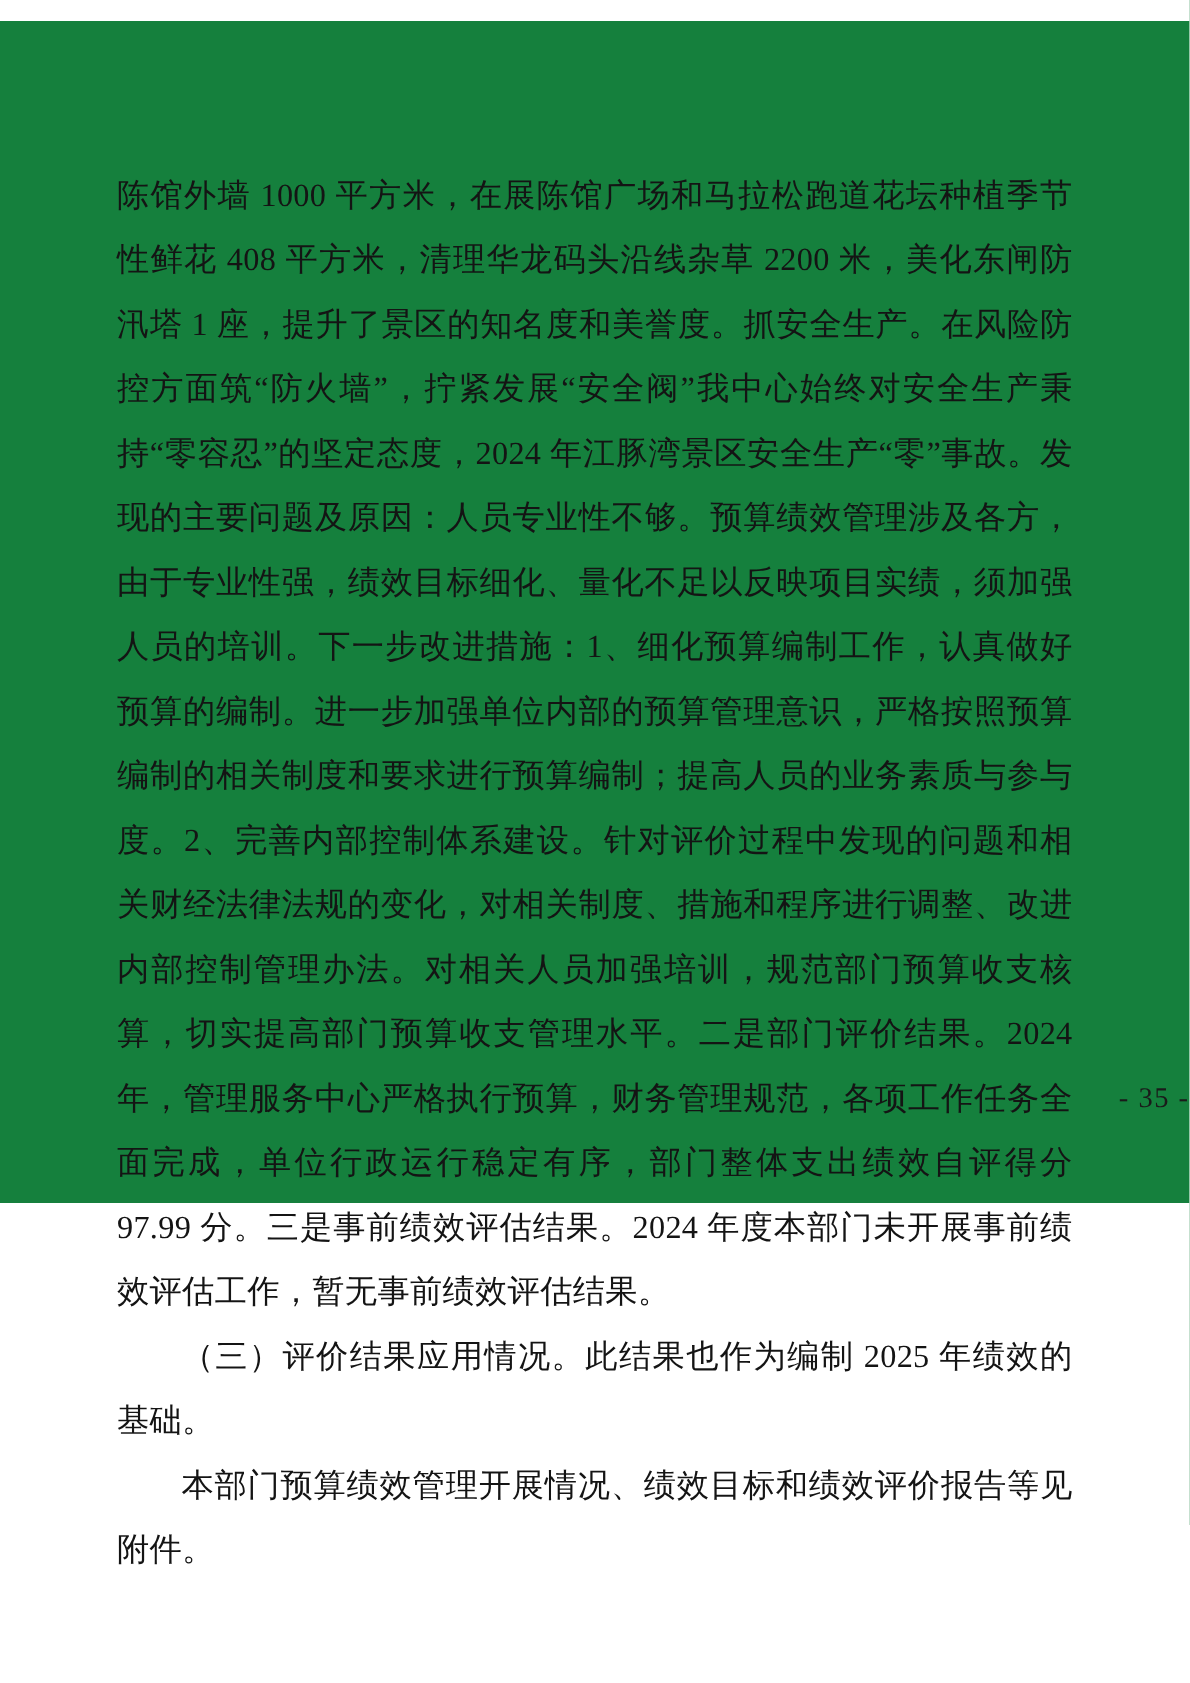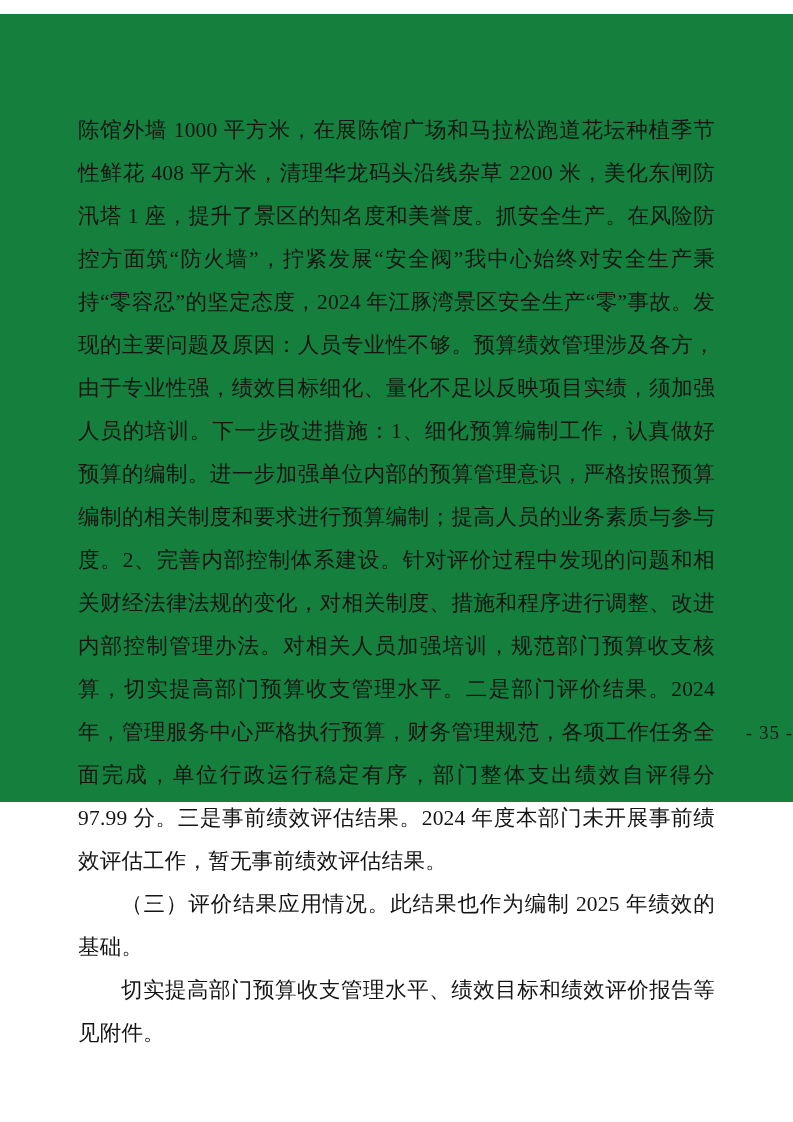--- a/index.html
+++ b/index.html
@@ -58,16 +58,16 @@
     margin-left: 26px;
   }
 </style>
 </head>
 <body>
 
 <div class="page">
   <div class="doc-body">
     <p class="para">陈馆外墙 1000 平方米，在展陈馆广场和马拉松跑道花坛种植季节性鲜花 408 平方米，清理华龙码头沿线杂草 2200 米，美化东闸防汛塔 1 座，提升了景区的知名度和美誉度。抓安全生产。在风险防控方面筑“防火墙”，拧紧发展“安全阀”我中心始终对安全生产秉持“零容忍”的坚定态度，2024 年江豚湾景区安全生产“零”事故。发现的主要问题及原因：人员专业性不够。预算绩效管理涉及各方，由于专业性强，绩效目标细化、量化不足以反映项目实绩，须加强人员的培训。下一步改进措施：1、细化预算编制工作，认真做好预算的编制。进一步加强单位内部的预算管理意识，严格按照预算编制的相关制度和要求进行预算编制；提高人员的业务素质与参与度。2、完善内部控制体系建设。针对评价过程中发现的问题和相关财经法律法规的变化，对相关制度、措施和程序进行调整、改进内部控制管理办法。对相关人员加强培训，规范部门预算收支核算，切实提高部门预算收支管理水平。二是部门评价结果。2024 年，管理服务中心严格执行预算，财务管理规范，各项工作任务全面完成，单位行政运行稳定有序，部门整体支出绩效自评得分 97.99 分。三是事前绩效评估结果。2024 年度本部门未开展事前绩效评估工作，暂无事前绩效评估结果。</p>
     <p class="para-indent"><span class="bold-head">（三）评价结果应用情况。</span><span>此结果也作为编制 2025 年绩效的基础。</span></p>
-    <p class="para-indent">切实提高部门预算收支管理水平、绩效目标和绩效评价报告等见附件。</p>
+    <p class="para-indent">本部门预算绩效管理开展情况、绩效目标和绩效评价报告等见附件。</p>
   </div>
   <div class="page-number">- 35 -</div>
 </div>
 
 </body></html>

